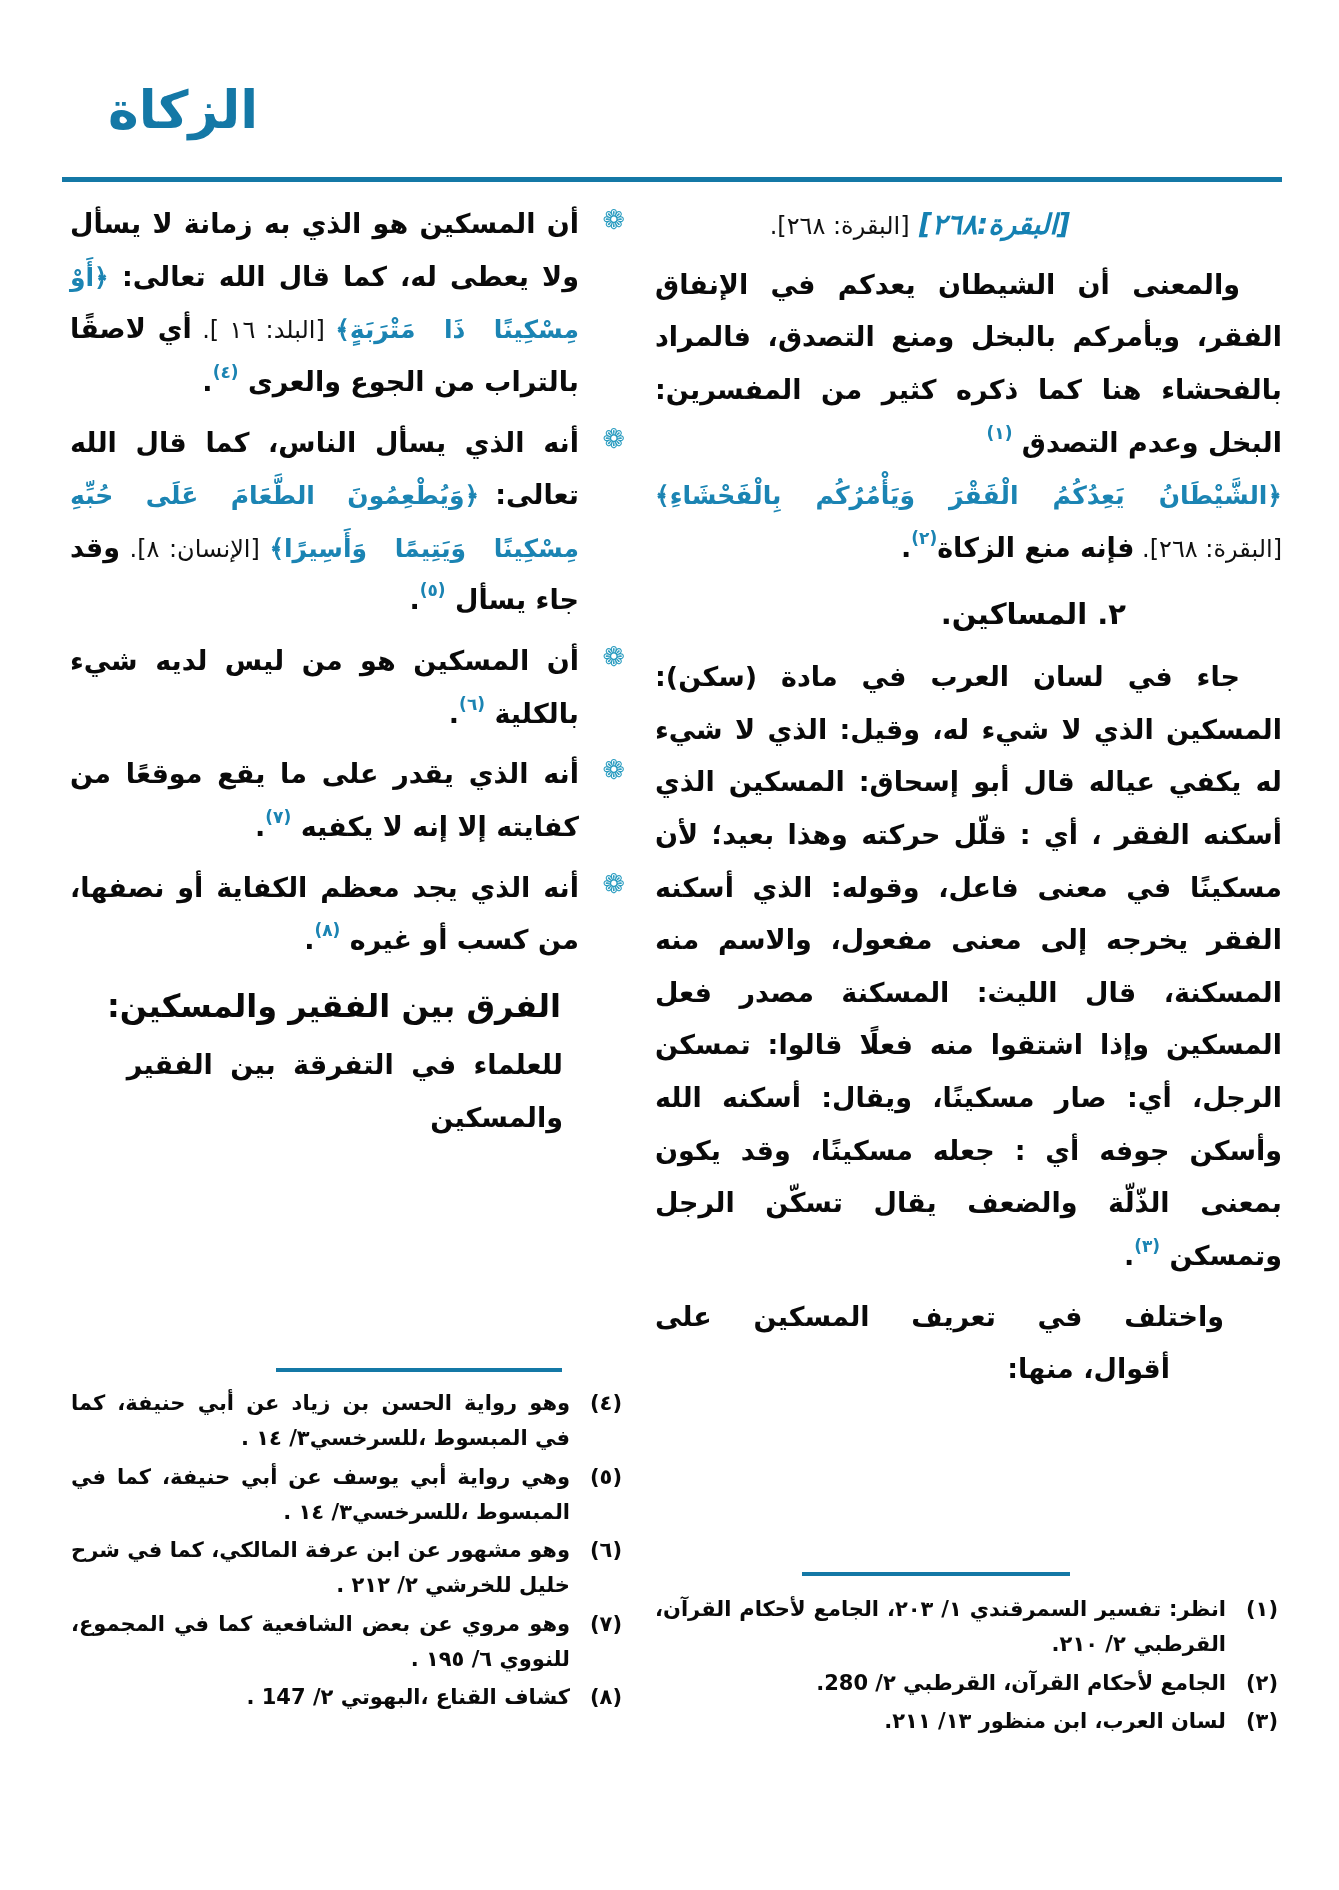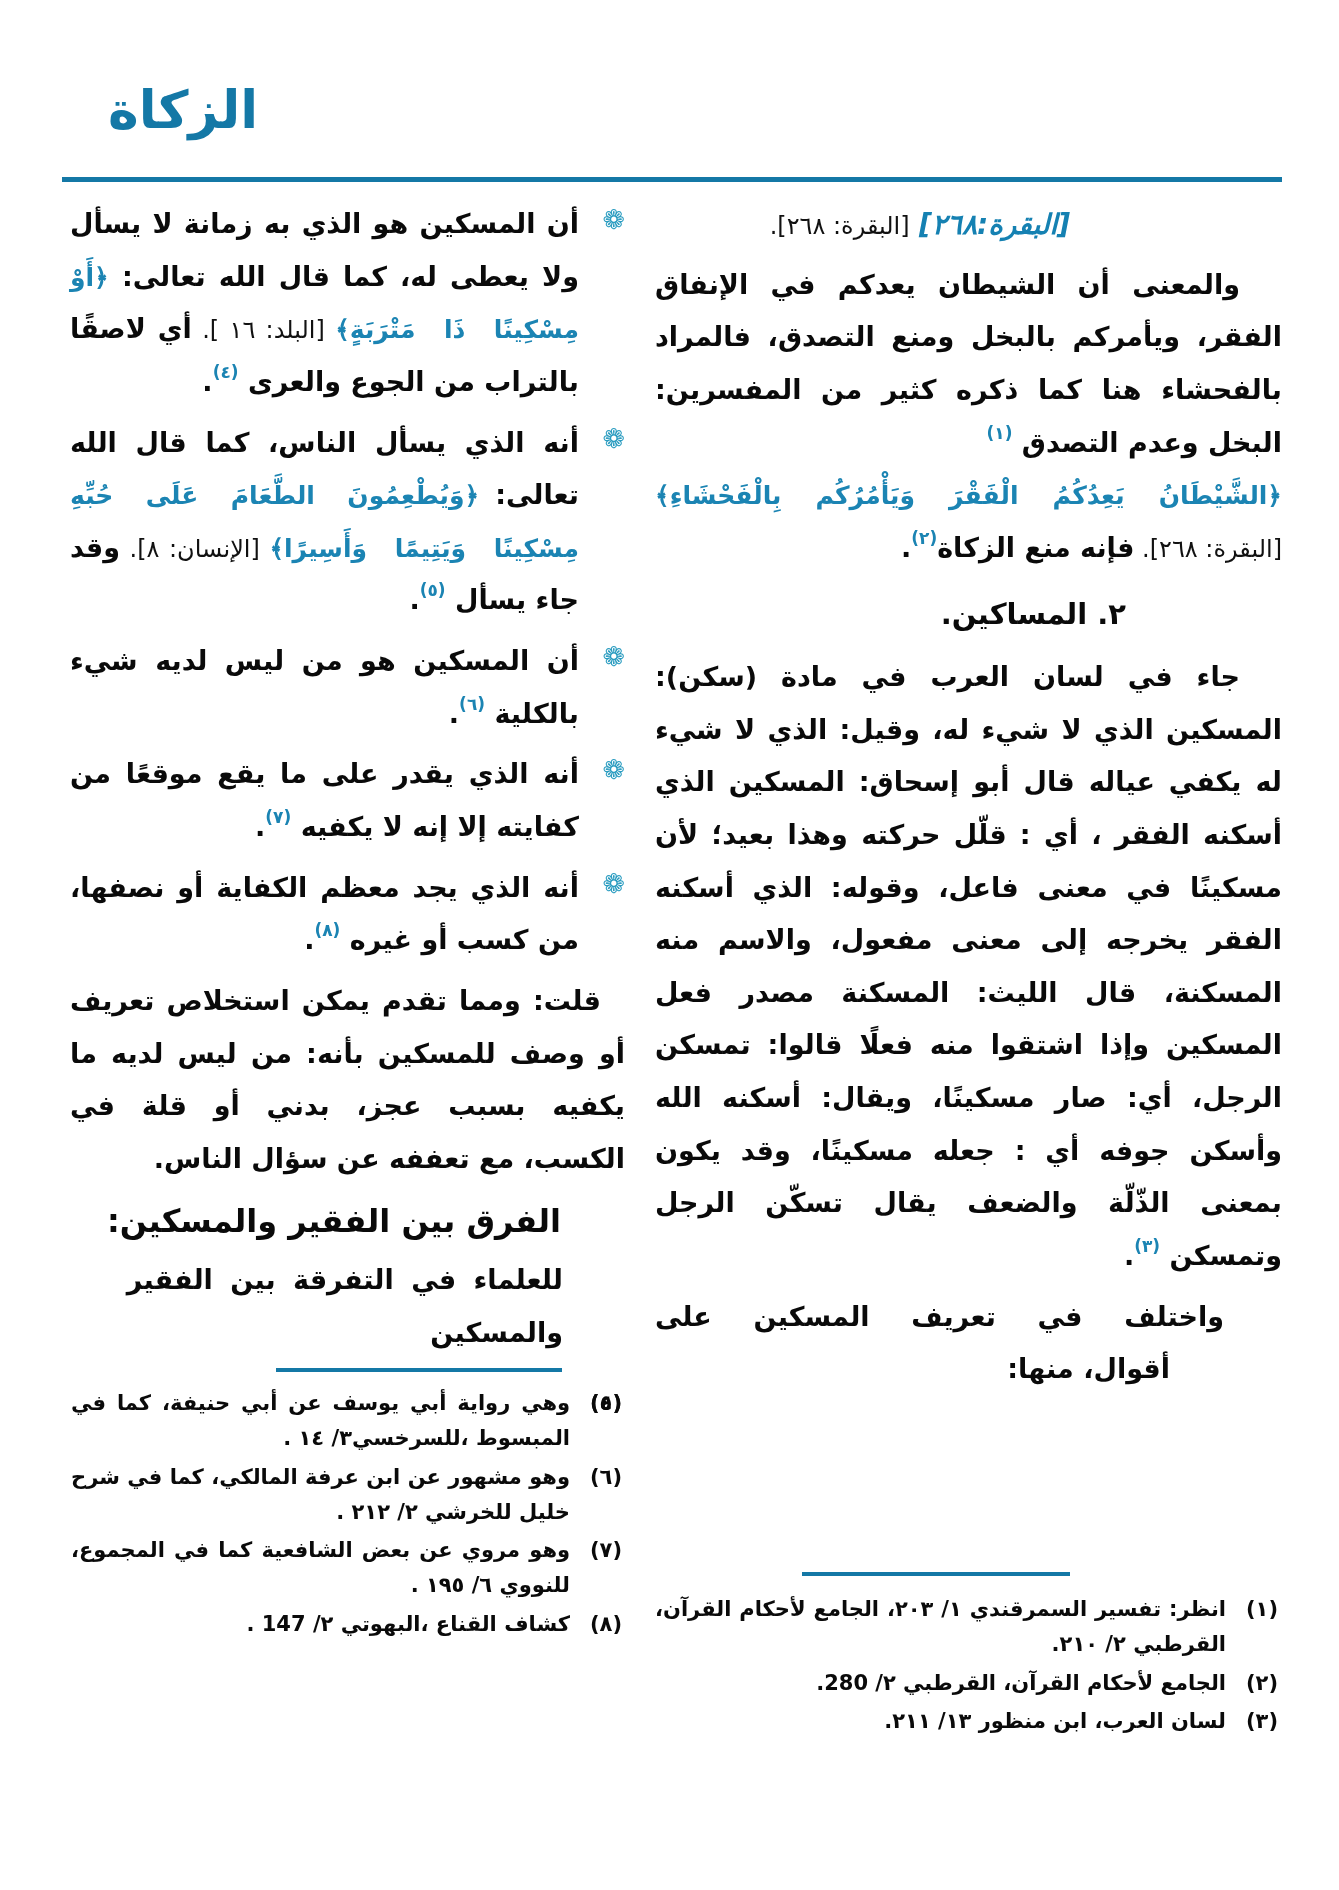--- a/index.html
+++ b/index.html
@@ -100,36 +100,35 @@
       <div class="bullet">
         <span class="fl">❁</span>
         <span>أنه الذي يقدر على ما يقع موقعًا من كفايته إلا إنه لا يكفيه </span><span class="fn">(٧)</span><span>.</span>
       </div>
 
       <div class="bullet">
         <span class="fl">❁</span>
         <span>أنه الذي يجد معظم الكفاية أو نصفها، من كسب أو غيره </span><span class="fn">(٨)</span><span>.</span>
       </div>
 
-      <p class="p-indent2">قلت: ومما تقدم يمكن استخلاص تعريف أو وصف للمسكين بأنه: من ليس لديه ما يكفيه بسبب عجز، بدني أو قلة في الكسب، مع تعففه عن سؤال الناس.</p>
       <div class="heading-l">الفرق بين الفقير والمسكين:</div>
       <div class="p-last">للعلماء في التفرقة بين الفقير والمسكين</div>
     </div>
   </div>
 
   <div class="fnblock fnblock-right">
     <div class="fn-sep sep-r"></div>
     <div class="fnote"><span class="num">(١)</span><span>انظر: تفسير السمرقندي ١/ ٢٠٣، الجامع لأحكام القرآن، القرطبي ٢/ ٢١٠.</span></div>
     <div class="fnote"><span class="num">(٢)</span><span>الجامع لأحكام القرآن، القرطبي ٢/ 280.</span></div>
     <div class="fnote"><span class="num">(٣)</span><span>لسان العرب، ابن منظور ١٣/ ٢١١.</span></div>
   </div>
 
   <div class="fnblock fnblock-left">
     <div class="fn-sep sep-l"></div>
-    <div class="fnote"><span class="num">(٤)</span></div>
+    <div class="fnote"><span class="num">(٤)</span><span>وهو رواية الحسن بن زياد عن أبي حنيفة، كما في المبسوط ،للسرخسي٣/ ١٤ .</span></div>
     <div class="fnote"><span class="num">(٥)</span><span>وهي رواية أبي يوسف عن أبي حنيفة، كما في المبسوط ،للسرخسي٣/ ١٤ .</span></div>
     <div class="fnote"><span class="num">(٦)</span><span>وهو مشهور عن ابن عرفة المالكي، كما في شرح خليل للخرشي ٢/ ٢١٢ .</span></div>
     <div class="fnote"><span class="num">(٧)</span><span>وهو مروي عن بعض الشافعية كما في المجموع، للنووي ٦/ ١٩٥ .</span></div>
     <div class="fnote"><span class="num">(٨)</span><span>كشاف القناع ،البهوتي ٢/ 147 .</span></div>
   </div>
 
   <div class="footer-pill"><span>٧١</span></div>
   <div class="footer-site">www. modoee.com</div>
 
 </div>

